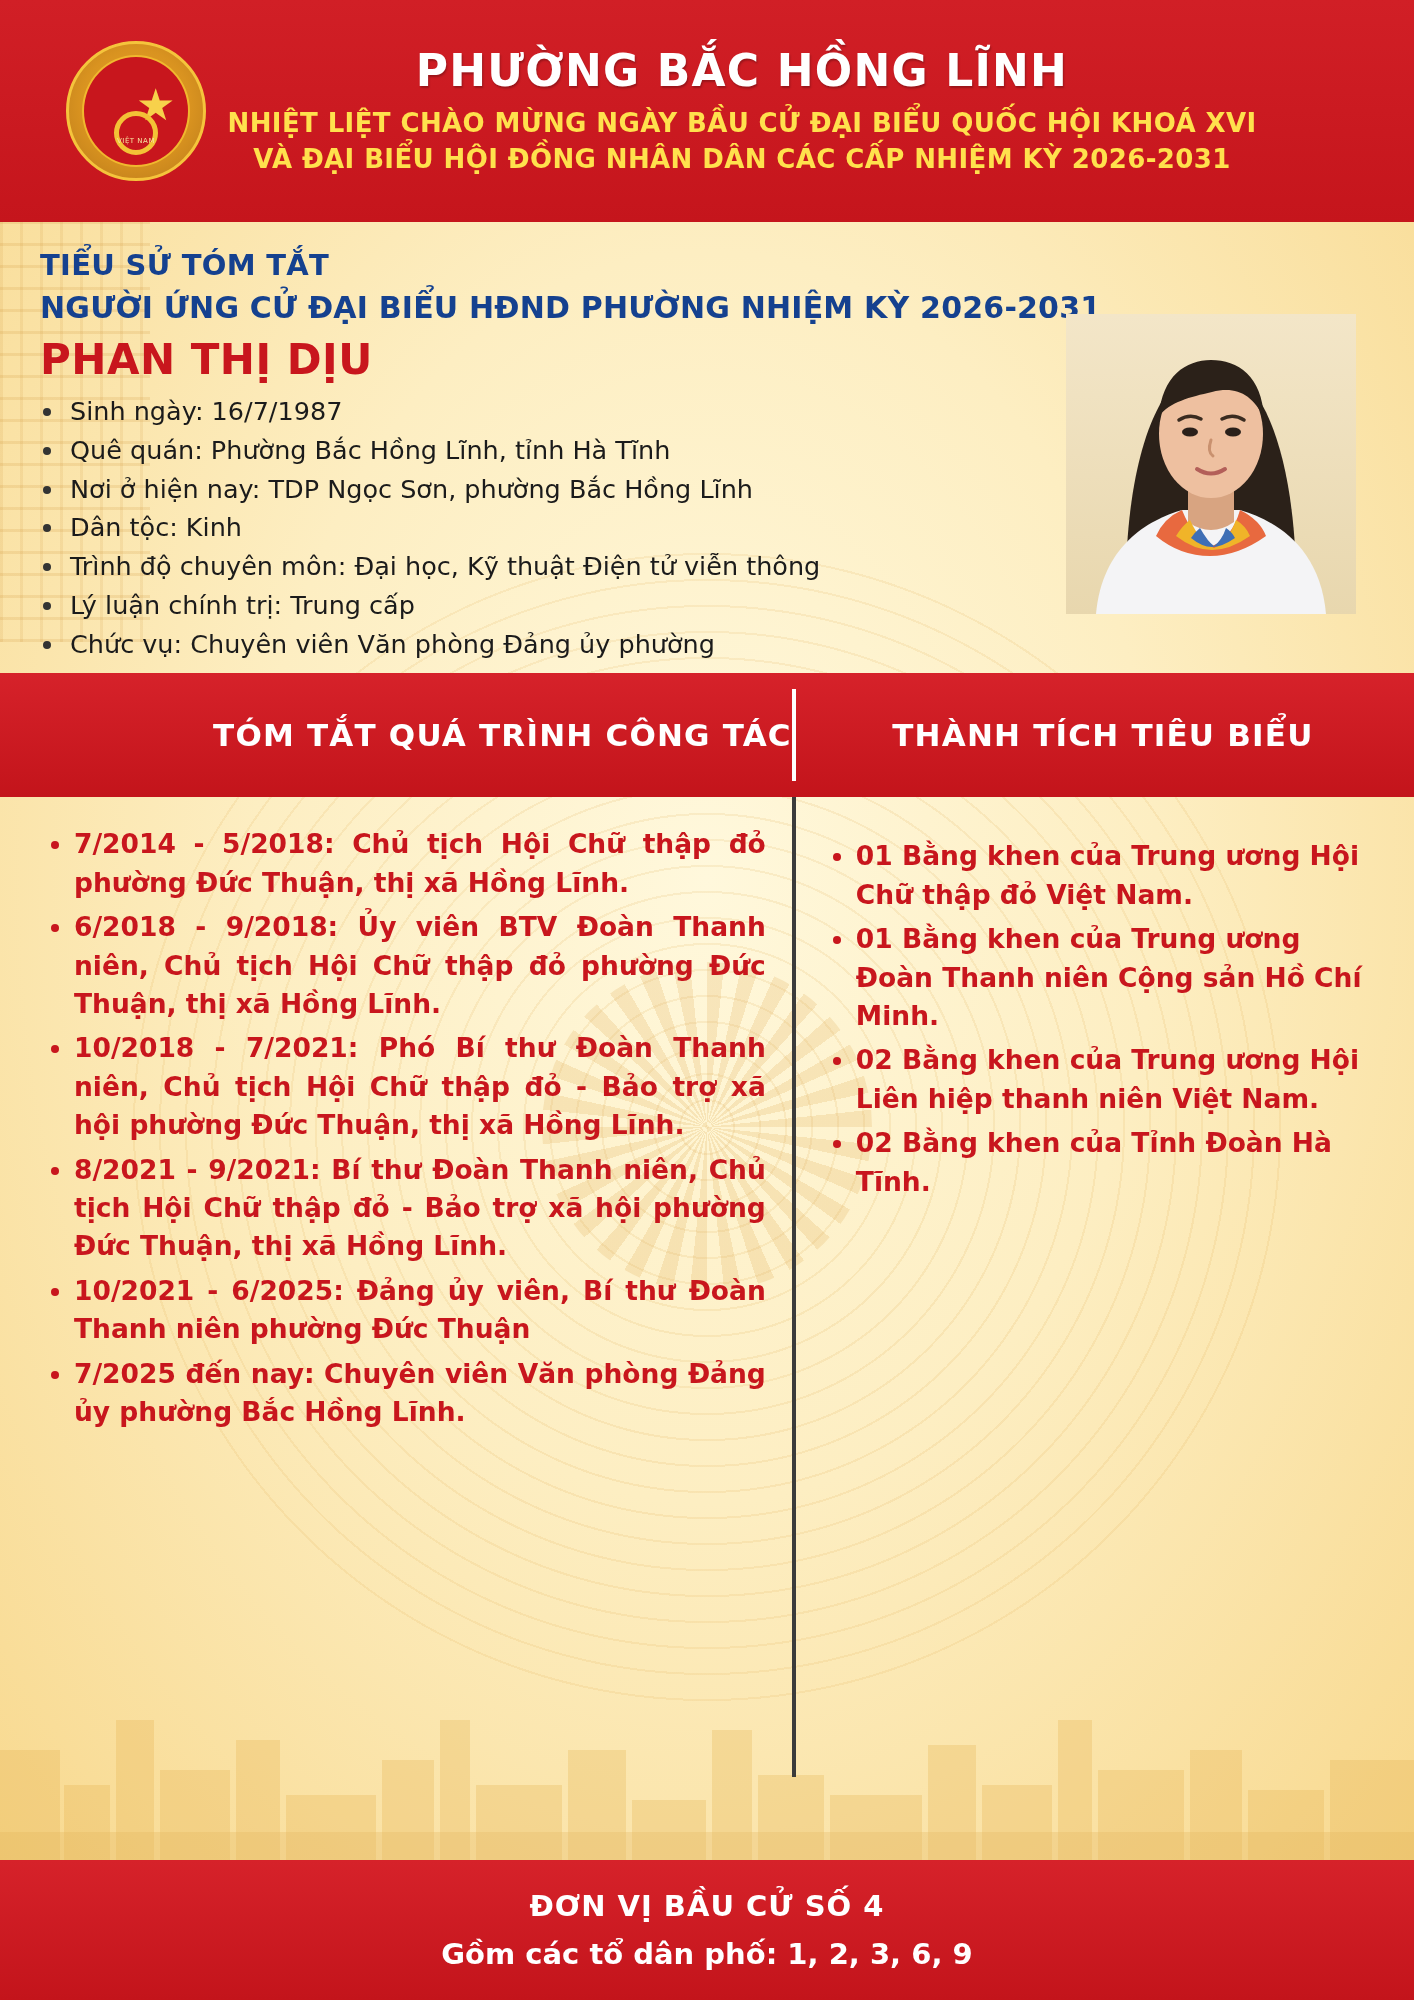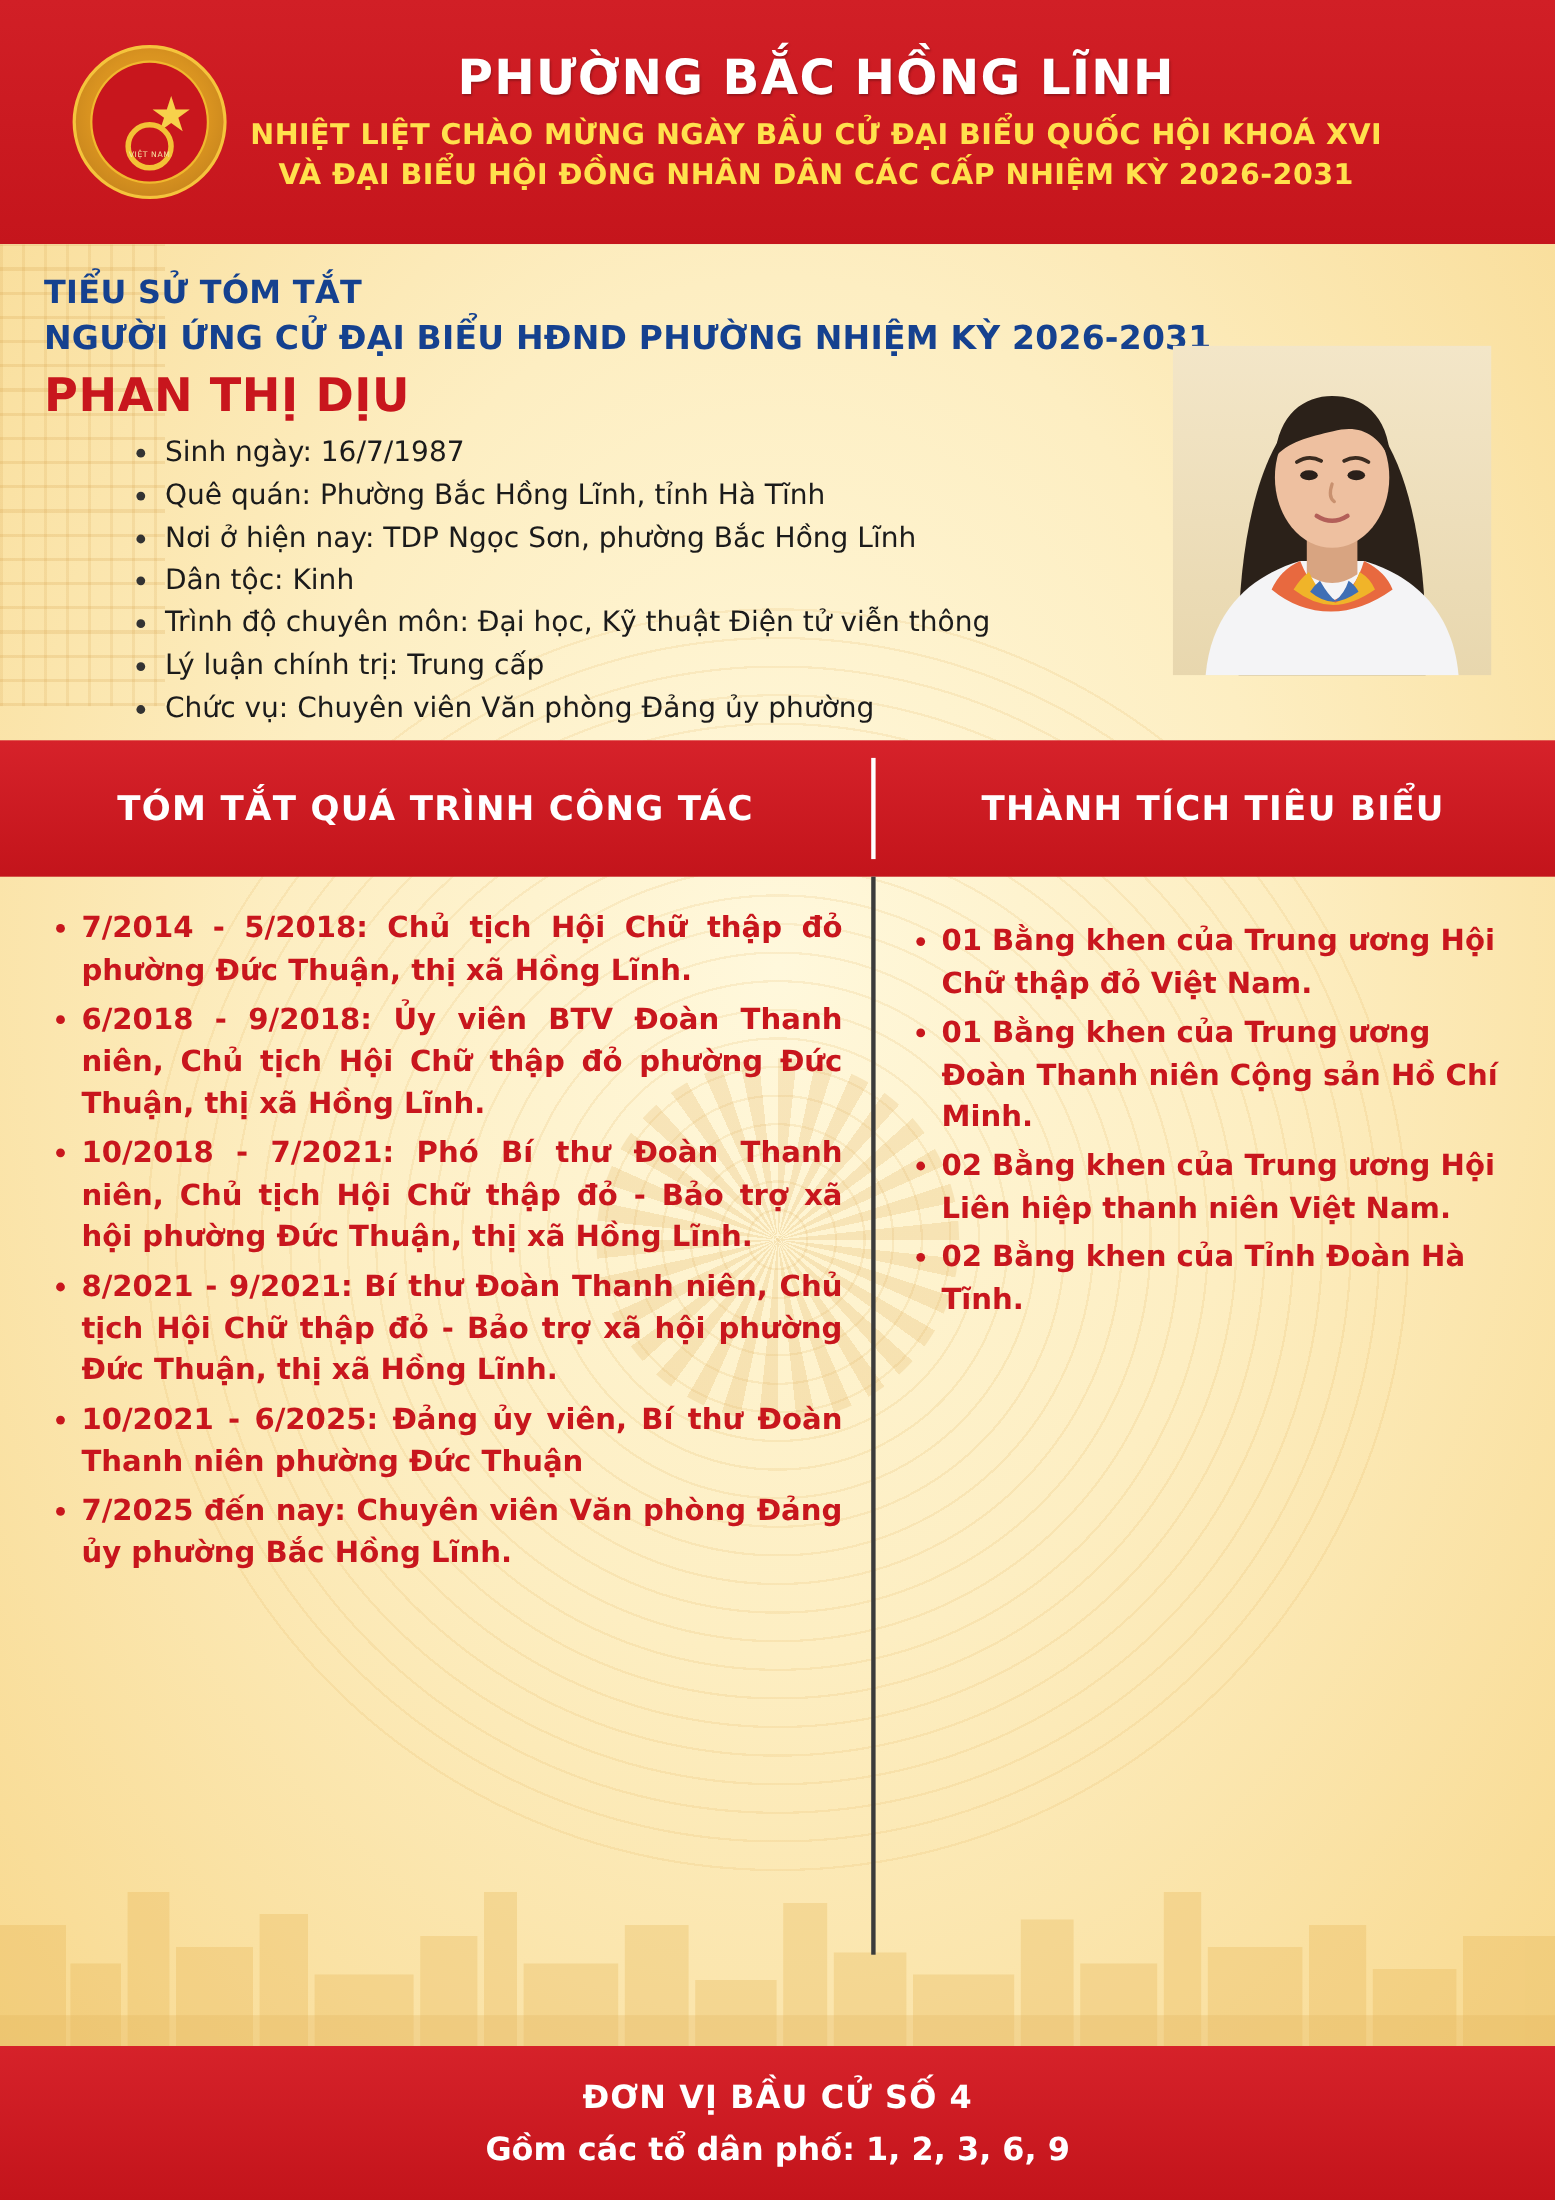--- a/index.html
+++ b/index.html
@@ -162,21 +162,20 @@
     margin-top: 10px;
     letter-spacing: .5px;
   }
   .info-row {
     display: flex;
     align-items: flex-start;
     margin-top: 6px;
   }
   .info-list {
     flex: 1 1 auto;
-    padding-left: 80px;
     padding-top: 2px;
   }
   .info-list ul { margin: 0; padding-left: 26px; }
   .info-list li {
     font-size: 25.5px;
     color: #1b1b1b;
     line-height: 1.52;
     padding-left: 4px;
   }
   .info-list li::marker { color: #333; }
@@ -201,21 +200,21 @@
     z-index: 3;
   }
   .bar .cell {
     flex: 1 1 0;
     text-align: center;
     color: #fff;
     font-weight: bold;
     font-size: 31px;
     letter-spacing: 1.2px;
   }
-  .bar .cell.left { flex: 0 0 56%; }
+  .bar .cell.left { flex: 0 0 56%; text-align: right; }
   .bar .cell.right { flex: 0 0 44%; }
   .bar .divider {
     position: absolute;
     left: 56%;
     top: 16px; bottom: 16px;
     width: 4px;
     background: #ffffff;
   }
 
   

